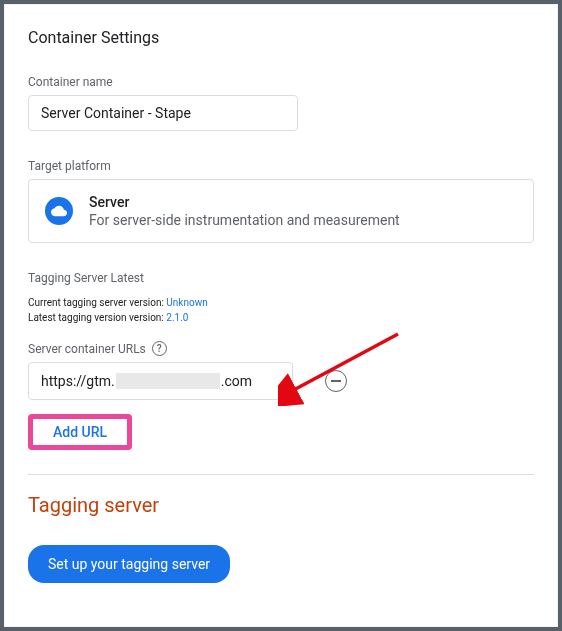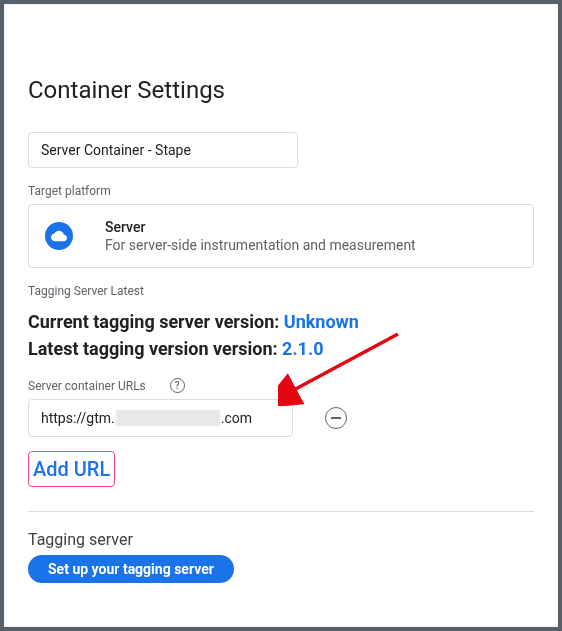--- a/index.html
+++ b/index.html
@@ -12,50 +12,49 @@
   }
   .panel {
     background: #fff;
     width: 100%;
     height: 100%;
     padding: 24px 24px 24px 24px;
     position: relative;
     box-shadow: inset 0 0 0 1px rgba(0,0,0,0.05);
   }
   .page-title {
-    font-size: 24px;
+    font-size: 16px;
     font-weight: 400;
     color: #202124;
     margin-bottom: 28px;
-    margin-top: 48px;
   }
   .field-label {
     font-size: 12px;
     color: #5f6368;
     margin-bottom: 6px;
     display: block;
   }
   .text-input {
     width: 270px;
     height: 36px;
     border: 1px solid #dadce0;
     border-radius: 4px;
     padding: 16px 12px;
     font-size: 14px;
     color: #202124;
     font-family: inherit;
   }
-  .section-gap { margin-top: 16px; }
+  .section-gap { margin-top: 28px; }
   .platform-card {
     border: 1px solid #dadce0;
     border-radius: 4px;
     padding: 14px 16px;
     display: flex;
     align-items: center;
-    gap: 32px;
+    gap: 16px;
   }
   .platform-icon {
     width: 28px;
     height: 28px;
     border-radius: 50%;
     background: #1a73e8;
     display: flex;
     align-items: center;
     justify-content: center;
     flex-shrink: 0;
@@ -65,30 +64,29 @@
     font-size: 14px;
     font-weight: 500;
     color: #202124;
   }
   .platform-desc {
     font-size: 14px;
     color: #5f6368;
     margin-top: 2px;
   }
   .version-line {
-    font-size: 18px;
+    font-size: 10px;
     color: #202124;
     line-height: 1.5;
-    font-weight: bold;
   }
   .link { color: #1a73e8; }
   .url-label-row {
     display: flex;
     align-items: center;
-    gap: 24px;
+    gap: 6px;
     margin-top: 16px;
     margin-bottom: 6px;
   }
   .help-icon {
     width: 15px;
     height: 15px;
     border: 1.3px solid #5f6368;
     border-radius: 50%;
     display: inline-flex;
     align-items: center;
@@ -135,66 +133,67 @@
     padding: 0;
   }
   .remove-btn .minus {
     width: 10px;
     height: 1.6px;
     background: #5f6368;
   }
   .add-url-btn {
     margin-top: 14px;
     height: 36px;
-    padding: 0 4px;
-    border: 1px solid #ec4899;
+    padding: 0 20px;
+    border: 5px solid #ec4899;
     border-radius: 4px;
     background: #fff;
     color: #1a73e8;
-    font-size: 20px;
+    font-size: 14px;
     font-weight: 500;
     cursor: pointer;
     font-family: inherit;
   }
   .divider {
     border: none;
     border-top: 1px solid #dadce0;
     margin: 24px 0 18px;
   }
   .subsection-title {
-    font-size: 16px;
+    font-size: 20px;
     font-weight: 400;
-    color: #404040;
-    margin-bottom: 6px;
+    color: #c2410c;
+    margin-bottom: 28px;
   }
   .primary-btn {
-    height: 28px;
+    height: 38px;
     padding: 0 20px;
     background: #1a73e8;
     color: #fff;
     border: none;
     border-radius: 16px;
     font-size: 14px;
-    font-weight: 700;
+    font-weight: 400;
     cursor: pointer;
     font-family: inherit;
   }
   .arrow-annotation {
     position: absolute;
     left: 274px;
     top: 322px;
     pointer-events: none;
   }
 </style>
 </head>
 <body>
 
 <div class="panel">
   <h1 class="page-title">Container Settings</h1>
 
+  <label class="field-label">Container name</label>
   <input type="text" class="text-input" value="Server Container - Stape" style="">
 
   <div class="section-gap">
     <label class="field-label">Target platform</label>
     <div class="platform-card">
       <div class="platform-icon">
         <svg viewBox="0 0 24 24">
             <path d="M19.35 10.04C18.67 6.59 15.64 4 12 4 9.11 4 6.6 5.64 5.35 8.04 2.34 8.36 0 10.91 0 14c0 3.31 2.69 6 6 6h13c2.76 0 5-2.24 5-5 0-2.64-2.05-4.78-4.65-4.96z"></path>
           </svg>
       </div>

